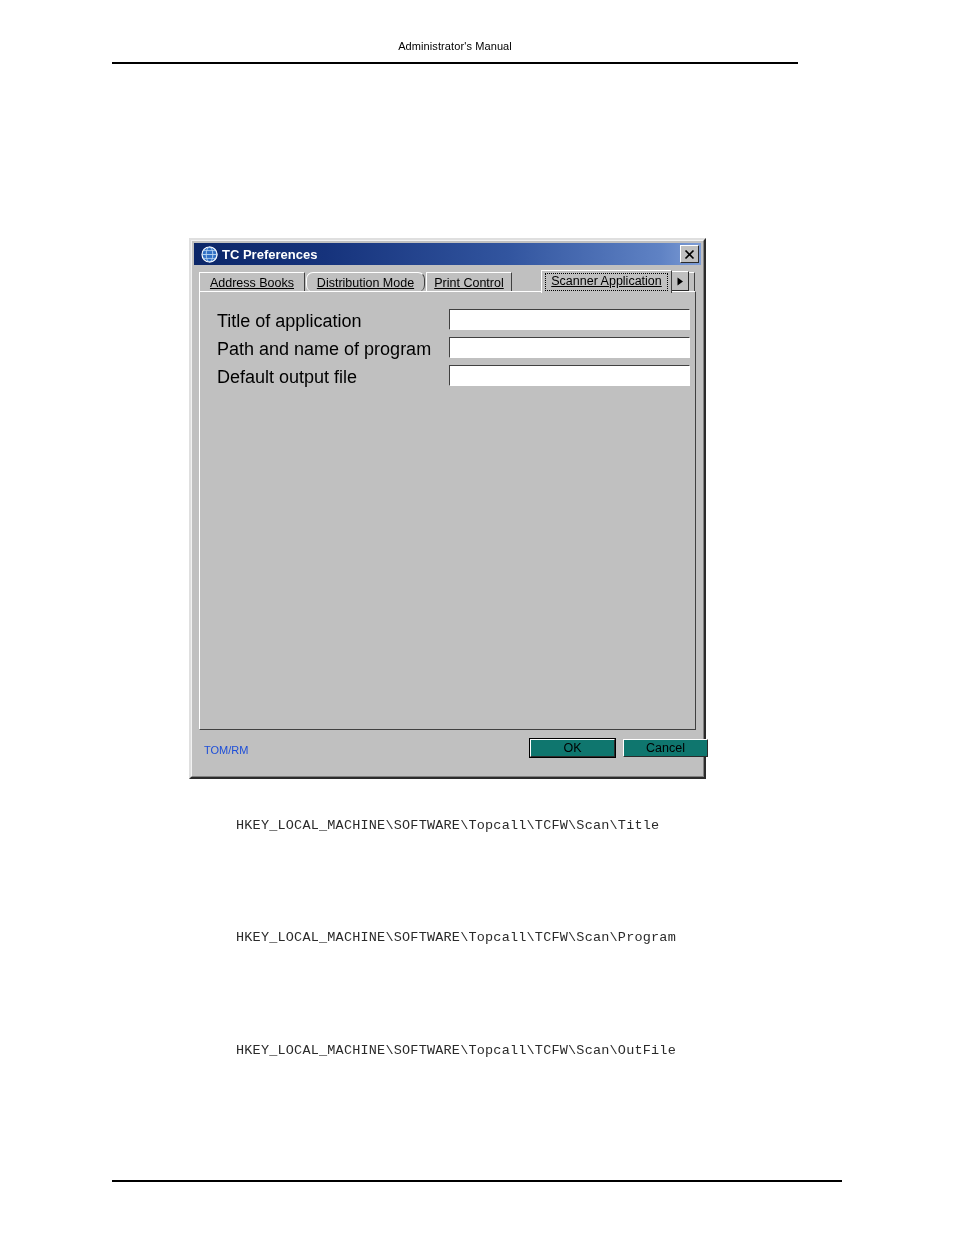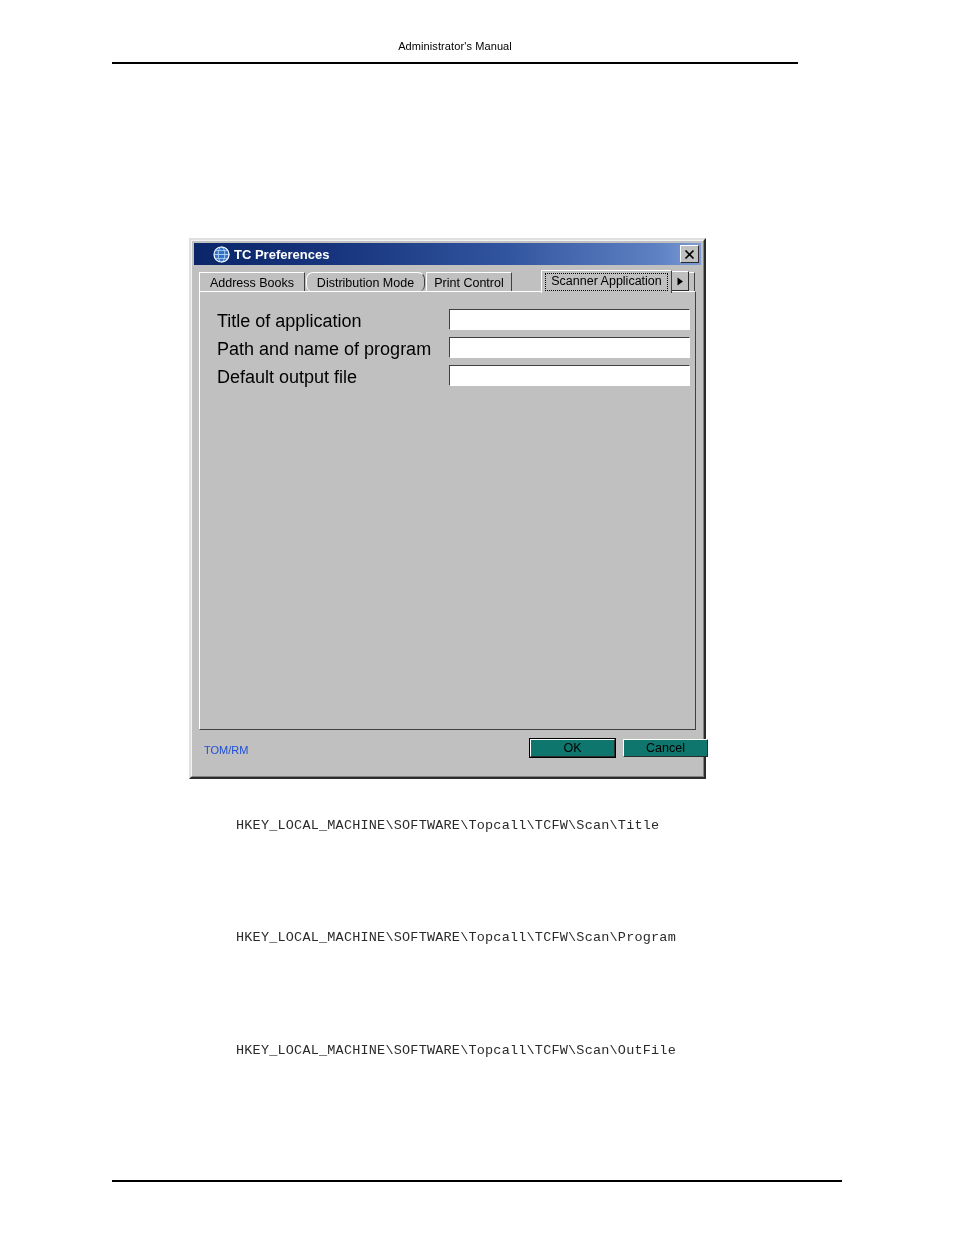--- a/index.html
+++ b/index.html
@@ -91,21 +91,21 @@
   
   .titlebar {
     position: absolute;
     left: 3px;
     top: 3px;
     right: 3px;
     height: 22px;
     background: linear-gradient(to right, #0b2668 0%, #16337c 26%, #32559f 62%, #5f82c4 92%, #7e9dd6 100%);
     display: flex;
     align-items: center;
-    padding: 0 2px 0 19px;
+    padding: 0 2px 0 7px;
     box-sizing: border-box;
   }
   .title-icon {
     width: 17px;
     height: 17px;
     flex: 0 0 auto;
     margin-right: 4px;
     display: block;
   }
   .title-text {
@@ -153,20 +153,21 @@
     border-bottom: none;
     box-sizing: border-box;
     display: flex;
     align-items: center;
     justify-content: center;
     font-size: 12.5px;
     color: #000;
     white-space: nowrap;
     cursor: default;
     padding: 0 6px;
+    text-decoration: underline;
   }
   .tab.selected {
     top: 0;
     height: 23px;
     z-index: 5;
     border-right: 1.5px solid #404040;
     margin-left: 28px;
   }
   .tab.selected .tab-focus {
     border: 1px dotted #000;

